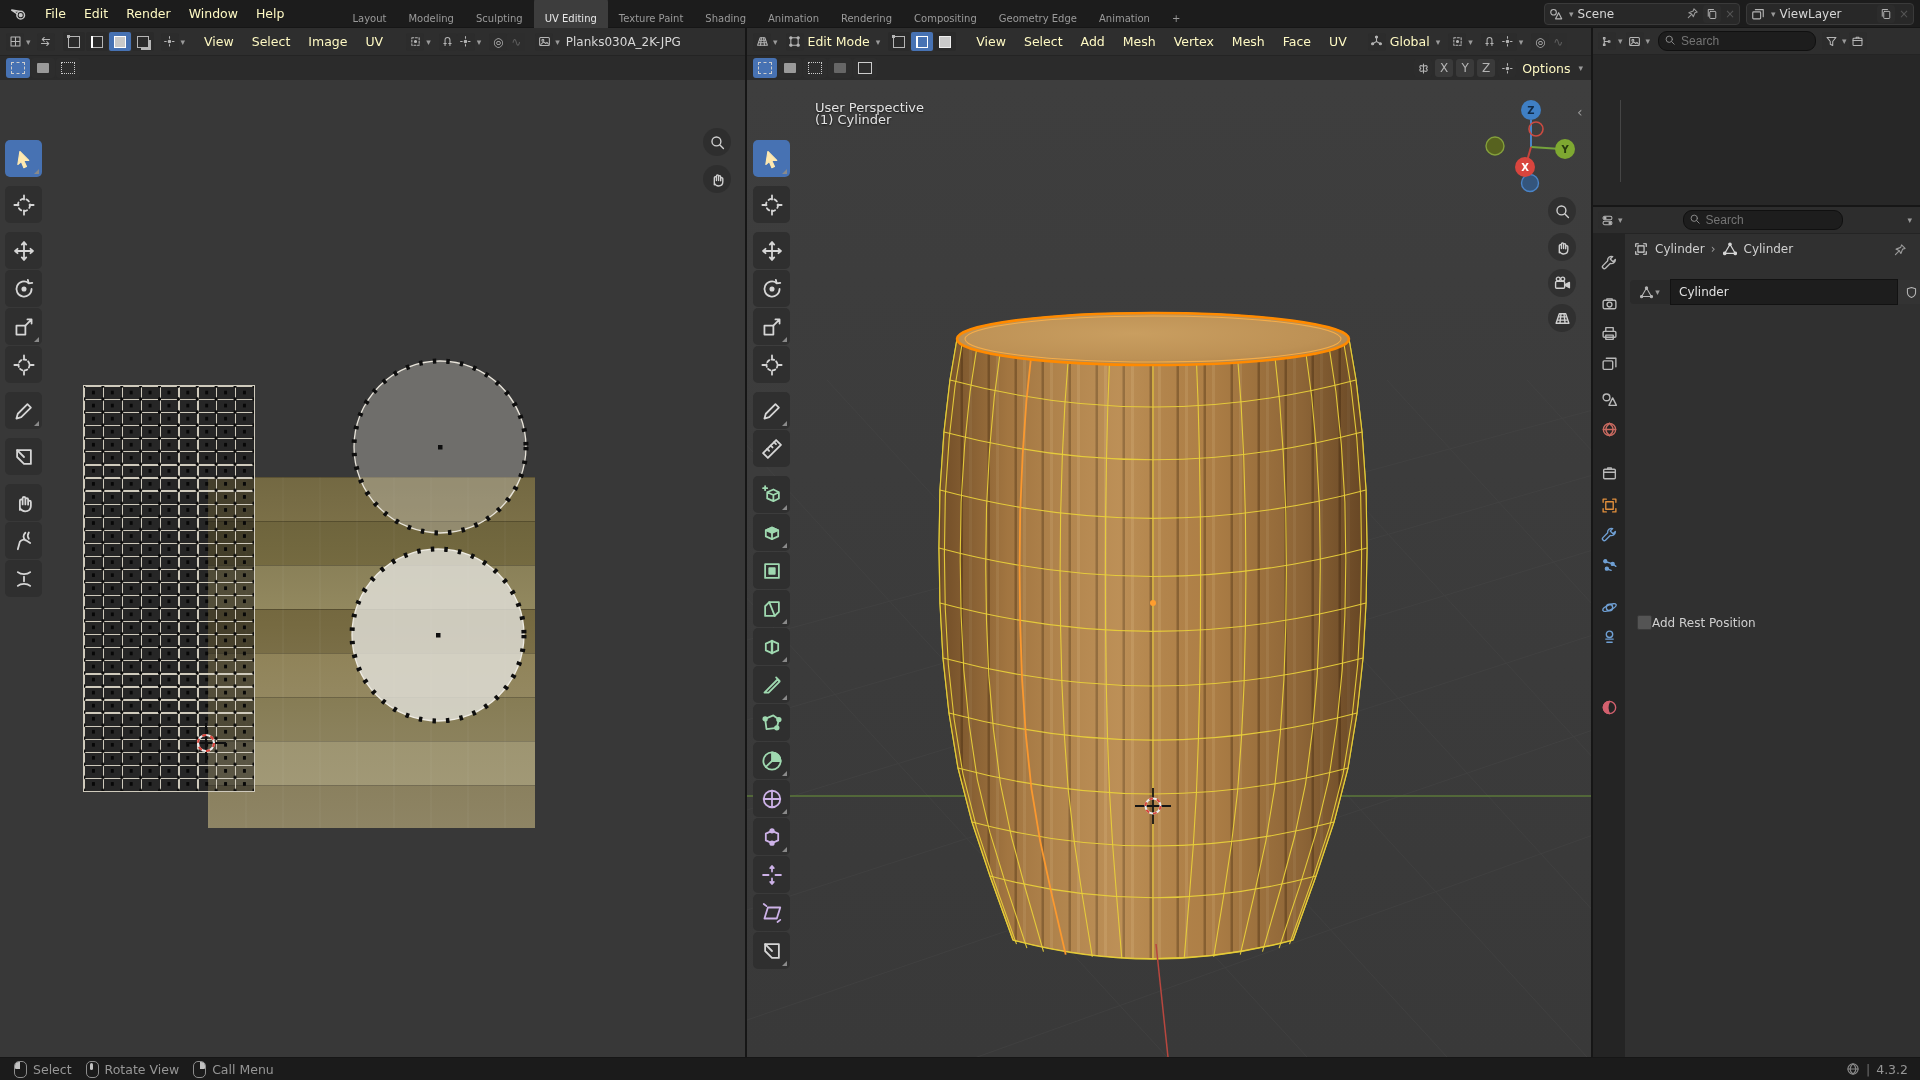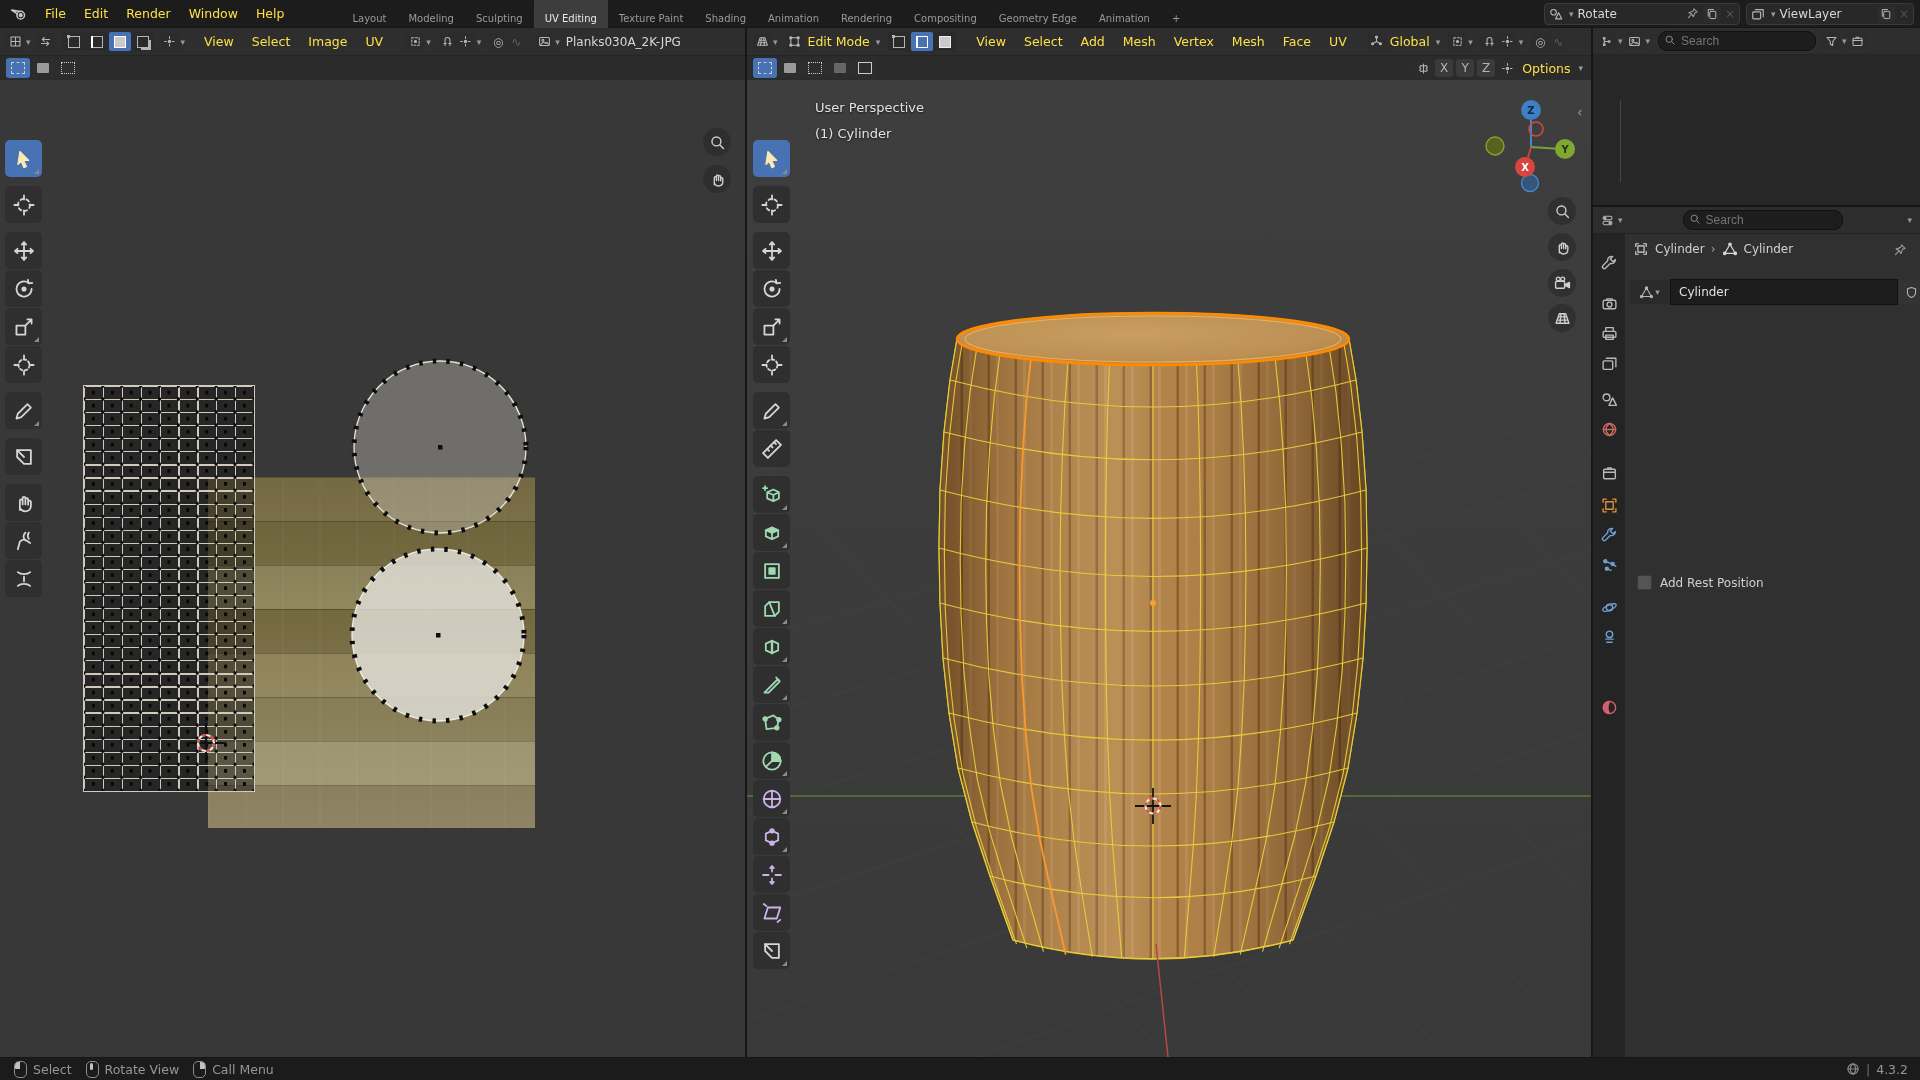--- a/index.html
+++ b/index.html
@@ -1,19 +1,19 @@
 <!DOCTYPE html>
 <html><head>
 <meta charset="utf-8">
 <style>
 html,body{margin:0;padding:0;width:1920px;height:1080px;background:#161616;overflow:hidden;
  font-family:"DejaVu Sans","Liberation Sans",sans-serif;font-size:12px;color:#c8c8c8;}
 .abs{position:absolute}
 .row{display:flex;align-items:center}
-.menu{padding:0 9px;color:#fde047;font-size:12.5px;cursor:default;white-space:nowrap}
+.menu{padding:0 9px;color:#fef9c3;font-size:12.5px;cursor:default;white-space:nowrap}
 .dim{color:#9a9a9a}
 .chev{color:#9a9a9a;font-size:9px;margin-left:2px}
 .ic{stroke:currentColor;fill:none;stroke-width:1.3;stroke-linecap:round;stroke-linejoin:round;display:block}
 
 #topbar{left:0;top:0;width:1920px;height:27px;background:#1c1c1c;display:flex;align-items:center}
 .wstab{padding:16px 11px 6px;color:#9a9a9a;font-size:10px;border-radius:5px 5px 0 0;white-space:nowrap}
 .wstab.on{background:#3d3d3d;color:#e8e8e8}
 .idsel{display:flex;align-items:center;background:#282828;border:1px solid #3a3a3a;border-radius:4px;height:20px;padding:0 4px;gap:4px}
 .mini{width:18px;height:18px;display:flex;align-items:center;justify-content:center;border-radius:3px;background:#2c2c2c;color:#b5b5b5}
 
@@ -348,21 +348,21 @@
     <span class="wstab">Geometry Edge</span>
     <span class="wstab">Animation</span>
     <span class="wstab">+</span>
   </div>
   <div class="row" style="margin-left:auto;margin-right:6px;gap:6px">
     <div class="idsel" style="width:186px">
       <svg class="ic" style="width:14px;height:14px;color:#b5b5b5">
           <use href="#i-scene"></use>
         </svg>
       <span class="chev">▾</span>
-      <span style="flex:1;color:#d6d6d6">Rotate</span>
+      <span style="flex:1;color:#d6d6d6">Scene</span>
       <svg class="ic" style="width:13px;height:13px;color:#9a9a9a">
           <use href="#i-pin"></use>
         </svg>
       <span class="mini">
           <svg class="ic" style="width:12px;height:12px">
             <use href="#i-copy"></use>
           </svg>
         </span>
       <span style="color:#555">×</span>
     </div>
@@ -734,21 +734,21 @@
         <circle cx="783" cy="103" r="8.5" fill="#34557c" stroke="#4a84c8" stroke-width="1.4"></circle>
         <circle cx="784" cy="30" r="10" fill="#3f7fc4"></circle>
           <text x="784" y="34" fill="#102a47">Z</text>
         <circle cx="818" cy="69" r="10" fill="#7ea831"></circle>
           <text x="818" y="73" fill="#273a0e">Y</text>
         <circle cx="778" cy="87" r="10" fill="#d8453e"></circle>
           <text x="778" y="91" fill="#fff">X</text>
       </g>
     </svg>
     <span class="ovtext" style="left:68px;top:20px">User Perspective</span>
-    <span class="ovtext" style="left:68px;top:46px">(1) Cylinder</span>
+    <span class="ovtext" style="left:68px;top:32px">(1) Cylinder</span>
     <span class="abs" style="left:830px;top:24px;color:#999;font-size:14px">‹</span>
 
     <div class="abs toolcol" style="left:6px;top:60px">
       <div class="tool on corner">
           <svg class="ic">
             <use href="#i-arrowcur"></use>
           </svg>
         </div>
       <div class="tool tgap">
           <svg class="ic">
@@ -1024,21 +1024,21 @@
         <span class="chev">▾</span>
     </span>
     <span style="display:flex;align-items:center;background:#1d1d1d;height:24px;width:210px;padding:0 8px;color:#e0e0e0;border:1px solid #121212">Cylinder</span>
     <span class="mini" style="width:26px;height:24px;border-radius:0 4px 4px 0;background:#333">
         <svg class="ic" style="width:13px;height:13px">
           <use href="#i-shield"></use>
         </svg>
       </span>
   </div>
 
-  <div class="row abs" style="left:44px;top:368px;gap:8px">
+  <div class="row abs" style="left:44px;top:408px;gap:0">
     <span style="width:13px;height:13px;background:#545454;border:1px solid #3a3a3a;border-radius:2px"></span>
     <span style="color:#cfcfcf">Add Rest Position</span>
   </div>
 
 </div>
 
 <div class="abs" id="status">
   <span class="mouse l"></span>
   <span>Select</span>
   <span class="mouse m"></span>

